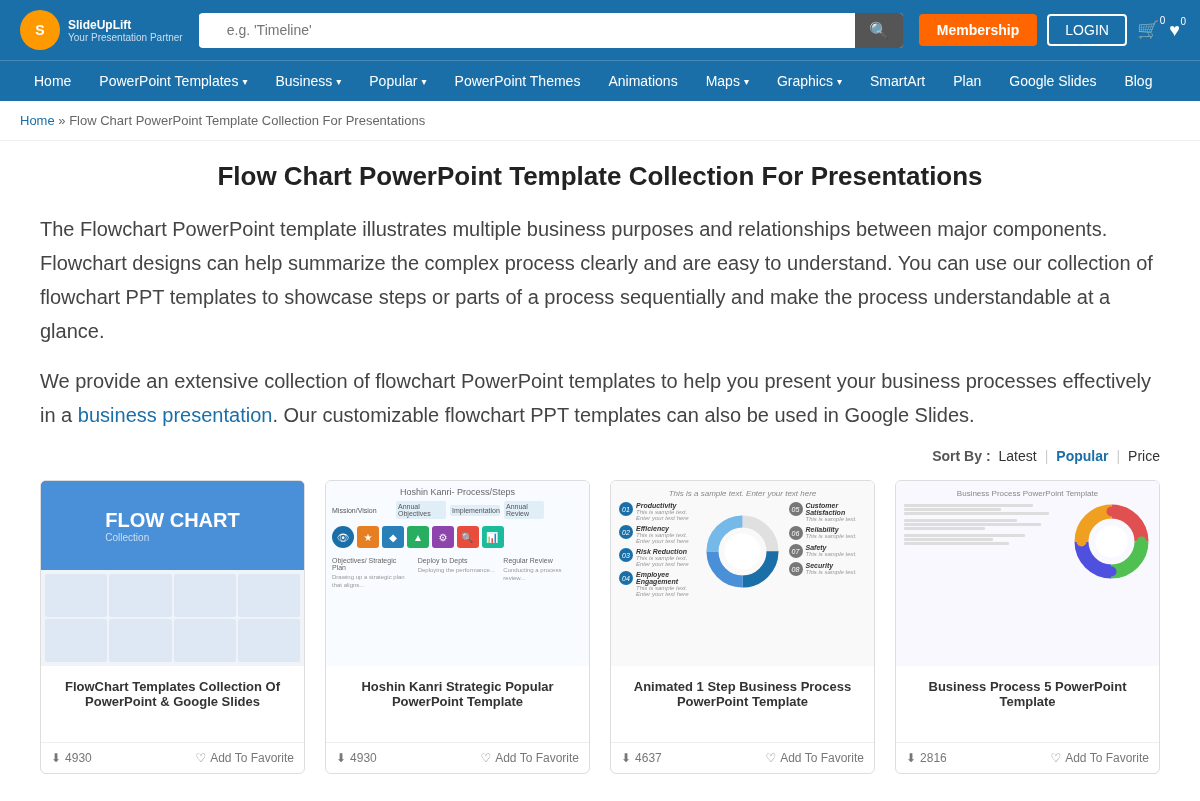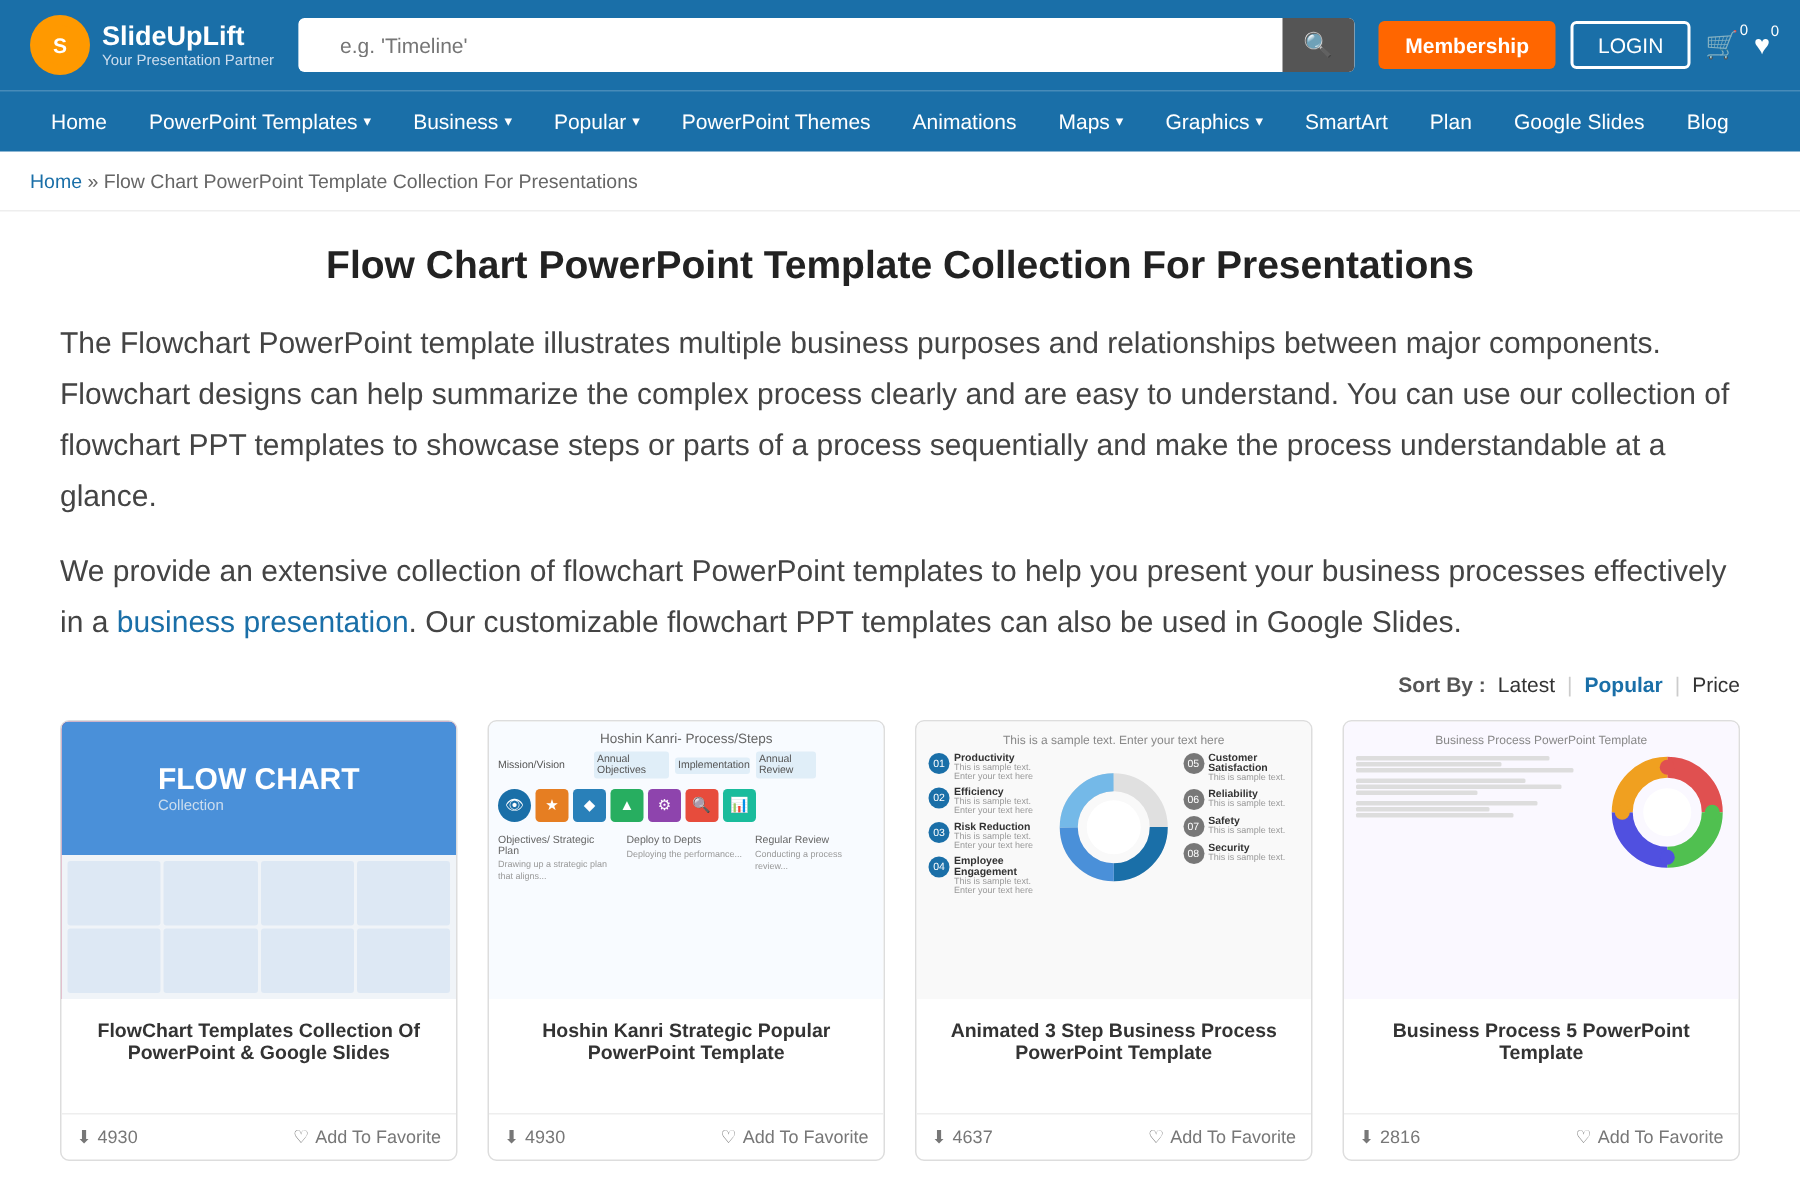--- a/index.html
+++ b/index.html
@@ -3,21 +3,21 @@
   <meta charset="utf-8">
   <style>
     * { box-sizing: border-box; margin: 0; padding: 0; }
     body { font-family: Arial, sans-serif; font-size: 14px; color: #333; background: #fff; }
 
     
     .header { background: #1a6fa8; padding: 10px 20px; display: flex; align-items: center; gap: 16px; }
     .logo-area { display: flex; align-items: center; gap: 8px; min-width: 160px; }
     .logo-icon { width: 40px; height: 40px; background: #f90; border-radius: 50%; display: flex; align-items: center; justify-content: center; font-weight: bold; color: #fff; font-size: 18px; }
     .logo-text { color: #fff; }
-    .logo-text .brand { font-size: 18px; font-weight: bold; }
+    .logo-text .brand { font-size: 12px; font-weight: bold; }
     .logo-text .tagline { font-size: 10px; color: #cde; }
     .search-bar { flex: 1; display: flex; align-items: center; background: #fff; border-radius: 4px; overflow: hidden; }
     .search-bar input { flex: 1; border: none; outline: none; padding: 8px 28px; font-size: 14px; color: #999; }
     .search-bar button { background: #555; border: none; padding: 8px 14px; cursor: pointer; color: #fff; font-size: 16px; }
     .header-actions { display: flex; align-items: center; gap: 10px; }
     .btn-membership { background: #f60; color: #fff; border: none; padding: 8px 18px; border-radius: 4px; font-size: 14px; font-weight: bold; cursor: pointer; }
     .btn-login { background: transparent; color: #fff; border: 2px solid #fff; padding: 6px 16px; border-radius: 4px; font-size: 14px; cursor: pointer; }
     .cart-icon, .wish-icon { color: #fff; font-size: 18px; position: relative; cursor: pointer; }
     .badge { font-size: 10px; position: absolute; top: -4px; right: -6px; }
 
@@ -234,21 +234,21 @@
         </div>
         <div class="favorite">
           <span>♡</span>
           <span>Add To Favorite</span>
         </div>
       </div>
     </div>
 
     <div class="product-card">
       <div class="thumb thumb-animated">
-        <div style="width:100%;height:100%;padding:8px;background:#f9f9f9;">
+        <div style="width:100%;height:100%;padding:8px;background:#f9f9f9;font-style:italic;">
           <div style="font-size:8px;color:#888;text-align:center;margin-bottom:4px;">This is a sample text. Enter your text here</div>
           <div style="display:flex;gap:6px;">
             <div style="flex:1;">
               <div style="margin-bottom:3px;">
                 <div style="display:flex;align-items:flex-start;gap:3px;margin-bottom:4px;">
                   <div style="background:#1a6fa8;color:#fff;border-radius:50%;width:14px;height:14px;font-size:7px;display:flex;align-items:center;justify-content:center;flex-shrink:0;">01</div>
                   <div>
                     <div style="font-size:7px;font-weight:bold;color:#333;">Productivity</div>
                     <div style="font-size:6px;color:#999;">This is sample text. Enter your text here</div>
                   </div>
@@ -312,21 +312,21 @@
                 <div>
                   <div style="font-size:7px;font-weight:bold;color:#333;">Security</div>
                   <div style="font-size:6px;color:#999;">This is sample text.</div>
                 </div>
               </div>
             </div>
           </div>
         </div>
       </div>
       <div class="card-body">
-        <div class="card-title">Animated 3 Step Business Process PowerPoint Template</div>
+        <div class="card-title">Animated 1 Step Business Process PowerPoint Template</div>
       </div>
       <div class="card-footer">
         <div class="downloads">
           <span>⬇</span>
           <span>4637</span>
         </div>
         <div class="favorite">
           <span>♡</span>
           <span>Add To Favorite</span>
         </div>

